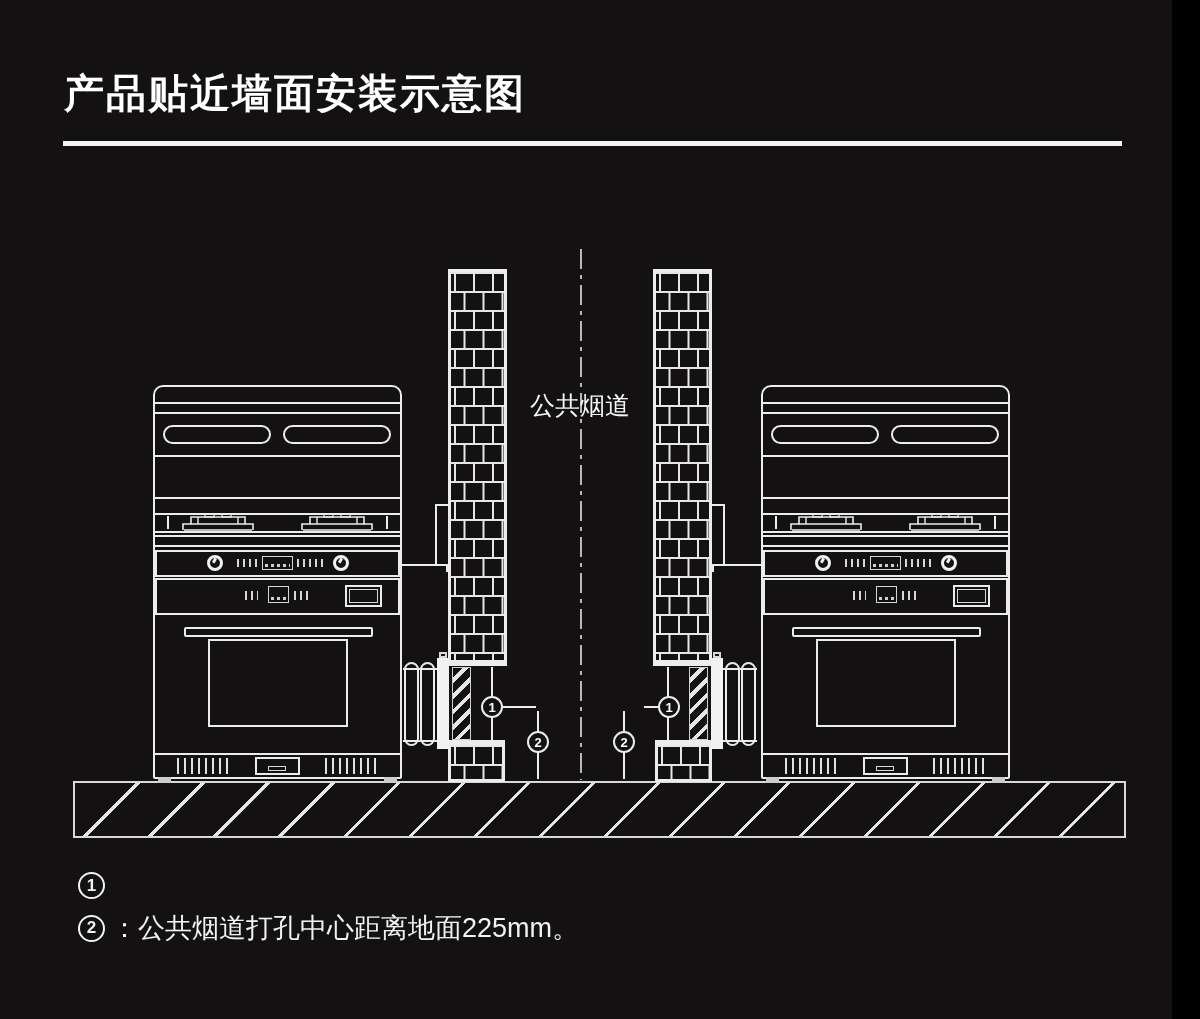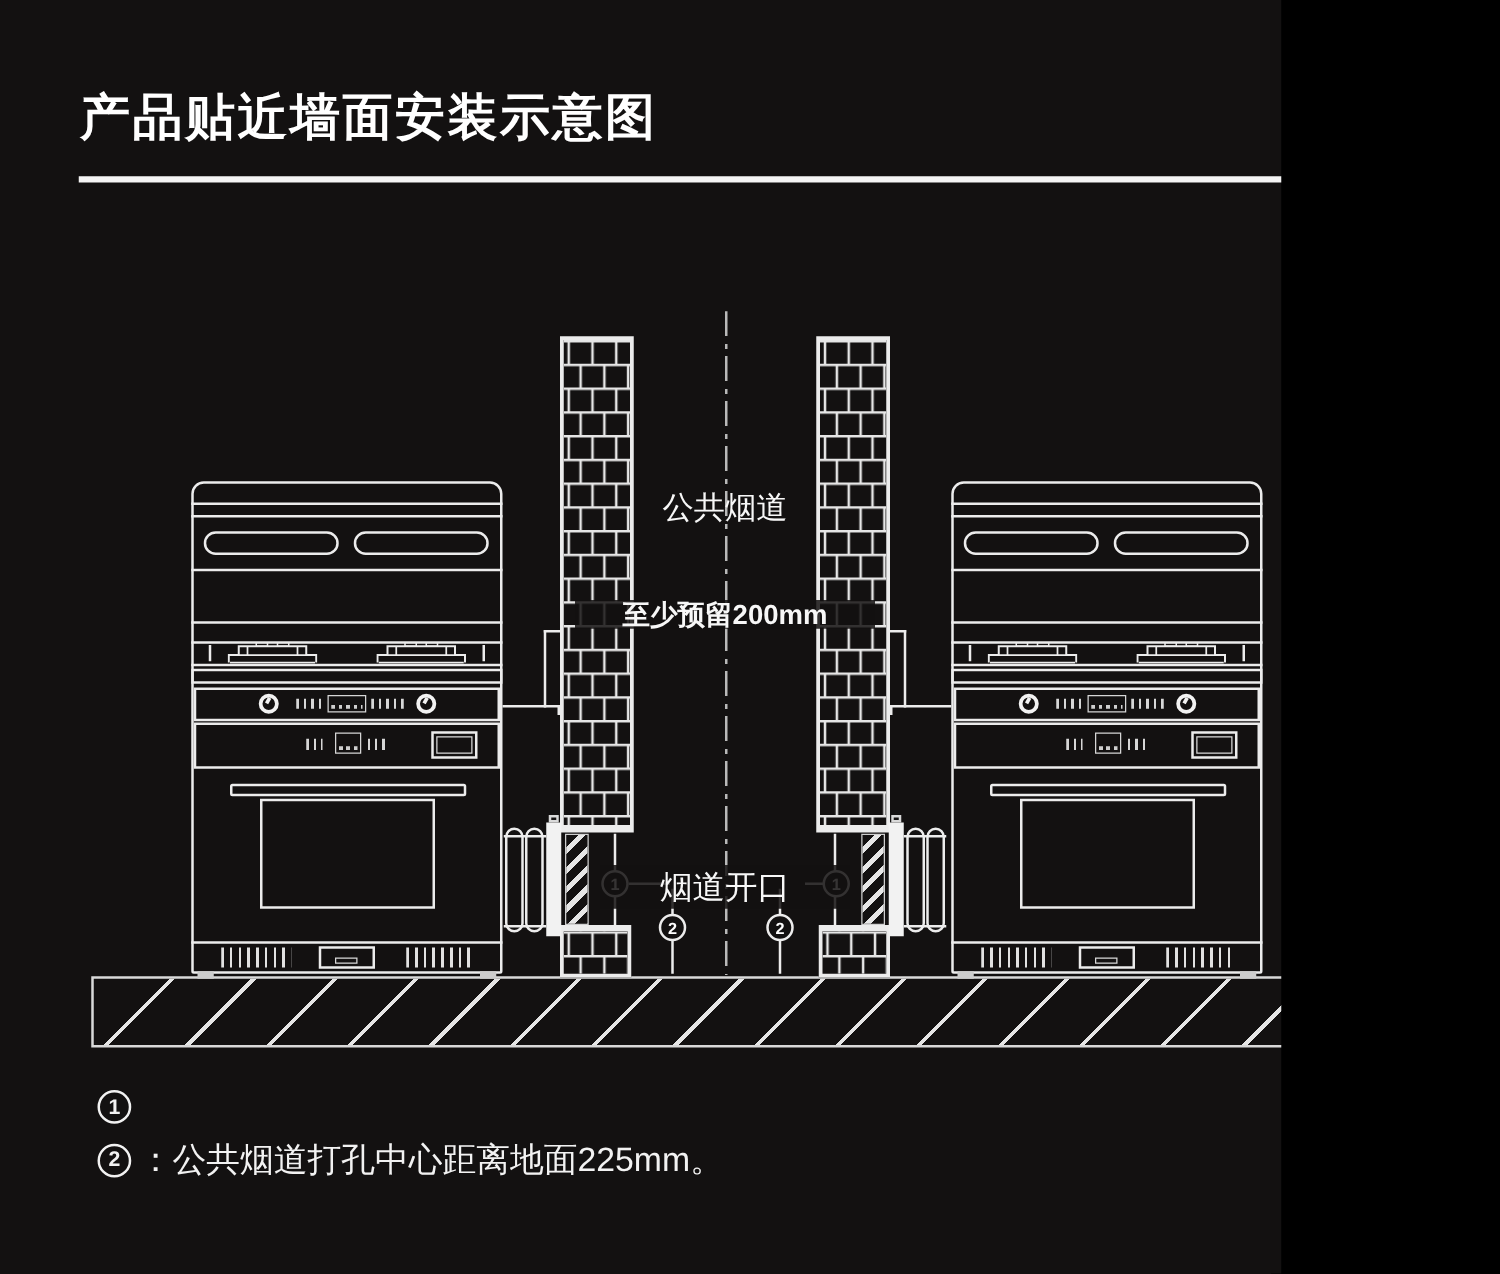--- a/index.html
+++ b/index.html
@@ -1,17 +1,17 @@
 <!DOCTYPE html>
 <html><head>
 <meta charset="utf-8">
 <style>
   :root{ --bg:#131111; --w:#ececec; }
   html,body{margin:0;padding:0;background:#000;}
-  .canvas{position:relative;width:1025px;height:1019px;background:var(--bg);overflow:hidden;
+  .canvas{position:relative;width:1172px;height:1019px;background:var(--bg);overflow:hidden;
           font-family:"Liberation Sans","DejaVu Sans",sans-serif;color:var(--w);}
   .abs{position:absolute;box-sizing:border-box;}
   .ln{position:absolute;background:var(--w);box-sizing:border-box;}
   .bx{position:absolute;border:2px solid var(--w);box-sizing:border-box;background:transparent;}
   .title{position:absolute;left:64px;top:66px;font-size:40px;font-weight:bold;color:#ffffff;letter-spacing:2px;}
   .divider{position:absolute;left:63px;top:141px;width:1059px;height:5px;background:#f4f4f4;}
   
   .floor{position:absolute;left:73px;top:781px;width:1053px;height:57px;border:2px solid #d9d9d9;
          background:repeating-linear-gradient(135deg,transparent 0 43px,#e6e6e6 43px 46px);box-sizing:border-box;}
   .hatch{position:absolute;border:1px solid #cfcfcf;box-sizing:border-box;
@@ -131,24 +131,20 @@
       <span>2</span>
     </div>
   <div class="marker" style="left:613px;top:731px;">
       <span>2</span>
     </div>
 
   <div class="dlabel" style="left:480px;top:389px;width:200px;font-size:25px;">
     <span>公共烟道</span>
   </div>
   <div class="dlabel" style="left:460px;top:480px;width:240px;font-size:22px;line-height:23px;font-weight:bold;background:rgba(19,17,17,0.85);">
-    <div>至少预留200mm</div>
-  </div>
-  <div class="dlabel" style="left:480px;top:692px;width:200px;font-size:26px;background:rgba(19,17,17,0.85);">
-    <span>烟道开口</span>
   </div>
 
   <div class="stove" style="left:153px;top:385px;">
   <div class="abs bx" style="left:0;top:0;width:249px;height:394px;border-radius:10px 10px 2px 2px;"></div>
   <div class="ln" style="left:0;top:17px;width:249px;height:2px;"></div>
   <div class="ln" style="left:0;top:27px;width:249px;height:2px;"></div>
   <div class="abs bx" style="left:10px;top:40px;width:108px;height:19px;border-radius:10px;"></div>
   <div class="abs bx" style="left:130px;top:40px;width:108px;height:19px;border-radius:10px;"></div>
   <div class="ln" style="left:0;top:70px;width:249px;height:2px;"></div>
   <div class="ln" style="left:0;top:112px;width:249px;height:2px;"></div>

